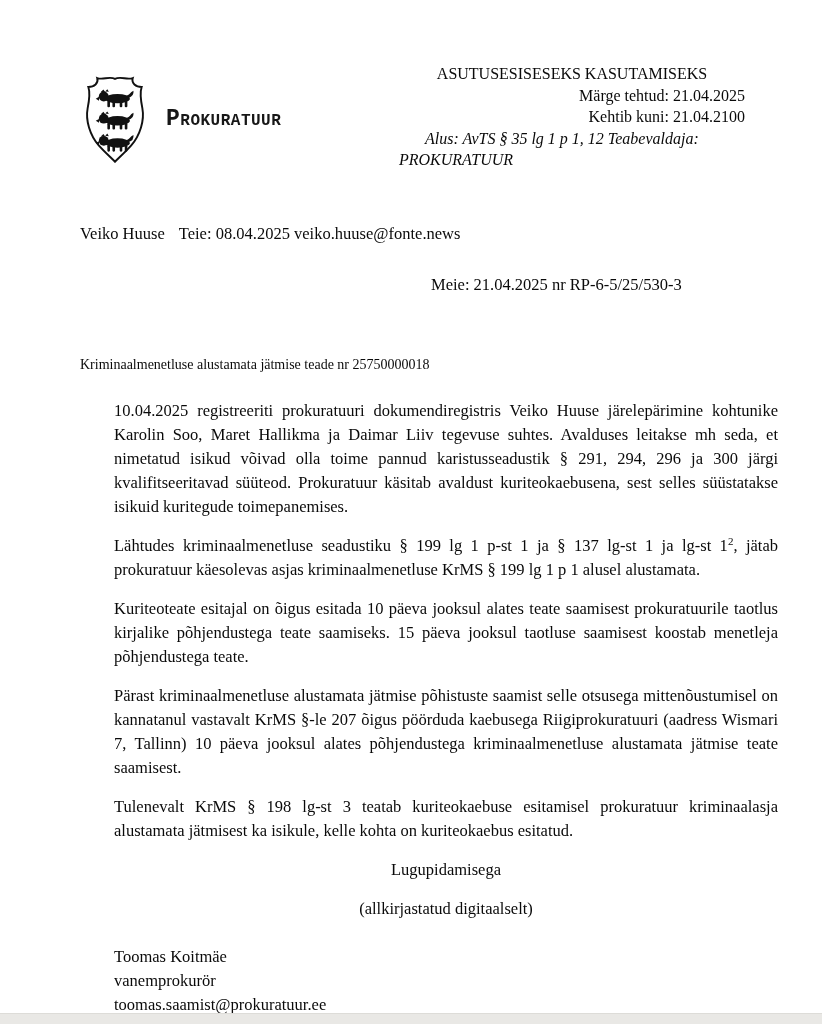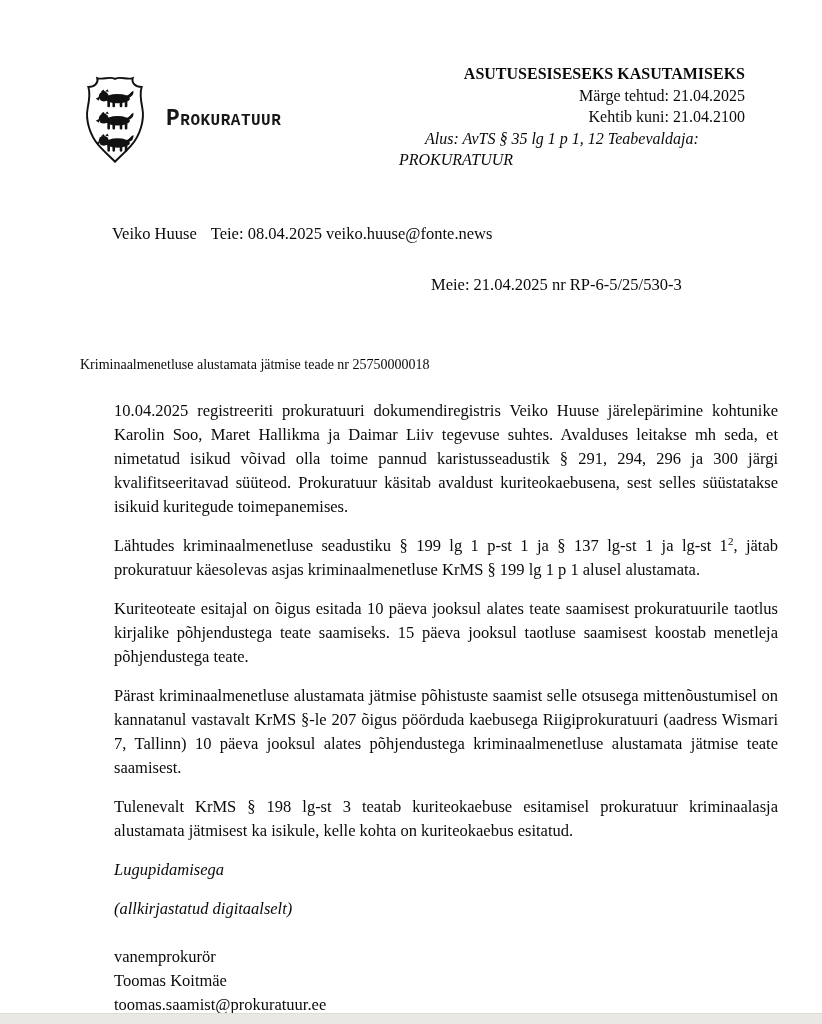--- a/index.html
+++ b/index.html
@@ -26,35 +26,35 @@
     margin-left:14px;
     margin-top:-4px;
   }
 
   
   .header-right {
     position:absolute; left:399px; top:63px; width:346px;
     font-size:16px; line-height:21.5px;
   }
   .header-right .r { text-align:right; }
-  .header-right .b { font-weight:bold; }
+  .header-right .b { font-weight:normal;text-align:center; }
   .alus { text-align:left; text-indent:26px;font-style:italic; }
 
   
-  .addr1 { position:absolute; left:80px; top:224px; font-size:16.5px;margin-left:32px; }
+  .addr1 { position:absolute; left:80px; top:224px; font-size:16.5px; }
   .addr1 .gap { display:inline-block; width:14px; }
   .addr2 { position:absolute; left:431px; top:247px; font-size:16.5px;margin-top:28px; }
 
   
   .doc-title { position:absolute; left:80px; top:357px; width:664px; font-weight:normal; font-size:14px; }
 
   
   .body-text { position:absolute; left:80px; top:399px; width:664px; font-size:16.5px; line-height:24px;margin-left:34px; }
   .body-text p { margin:0 0 15px 0; text-align:justify; }
-  .body-text p.no-just { text-align:left;font-style:italic; }
+  .body-text p.no-just { text-align:center; }
   sup { font-size:11px; line-height:0; vertical-align:super; }
   .signed-note { margin-bottom:24px !important; }
   .sig-block div { line-height:24px; }
 
   .bottom-edge {
     position:absolute; left:0; right:0; top:1013px; height:11px;
     background:#e9e8e5; border-top:1px solid #dddcd8;
   }
 </style>
 </head>
@@ -104,20 +104,20 @@
     <p>10.04.2025 registreeriti prokuratuuri dokumendiregistris Veiko Huuse järelepärimine kohtunike Karolin Soo, Maret Hallikma ja Daimar Liiv tegevuse suhtes. Avalduses leitakse mh seda, et nimetatud isikud võivad olla toime pannud karistusseadustik § 291, 294, 296 ja 300 järgi kvalifitseeritavad süüteod. Prokuratuur käsitab avaldust kuriteokaebusena, sest selles süüstatakse isikuid kuritegude toimepanemises.</p>
     <p><span>Lähtudes kriminaalmenetluse seadustiku § 199 lg 1 p-st 1 ja § 137 lg-st 1 ja lg-st 1</span><sup>2</sup><span>, jätab prokuratuur käesolevas asjas kriminaalmenetluse KrMS § 199 lg 1 p 1 alusel alustamata.</span></p>
     <p>Kuriteoteate esitajal on õigus esitada 10 päeva jooksul alates teate saamisest prokuratuurile taotlus kirjalike põhjendustega teate saamiseks. 15 päeva jooksul taotluse saamisest koostab menetleja põhjendustega teate.</p>
     <p>Pärast kriminaalmenetluse alustamata jätmise põhistuste saamist selle otsusega mittenõustumisel on kannatanul vastavalt KrMS §-le 207 õigus pöörduda kaebusega Riigiprokuratuuri (aadress Wismari 7, Tallinn) 10 päeva jooksul alates põhjendustega kriminaalmenetluse alustamata jätmise teate saamisest.</p>
     <p>Tulenevalt KrMS § 198 lg-st 3 teatab kuriteokaebuse esitamisel prokuratuur kriminaalasja alustamata jätmisest ka isikule, kelle kohta on kuriteokaebus esitatud.</p>
 
     <p class="no-just">Lugupidamisega</p>
     <p class="no-just signed-note">(allkirjastatud digitaalselt)</p>
 
     <div class="sig-block">
+      <div>Toomas Koitmäe</div>
       <div>vanemprokurör</div>
-      <div>Toomas Koitmäe</div>
       <div>toomas.saamist@prokuratuur.ee</div>
     </div>
   </div>
 
   <div class="bottom-edge"></div>
 </div>
 
 </body></html>

